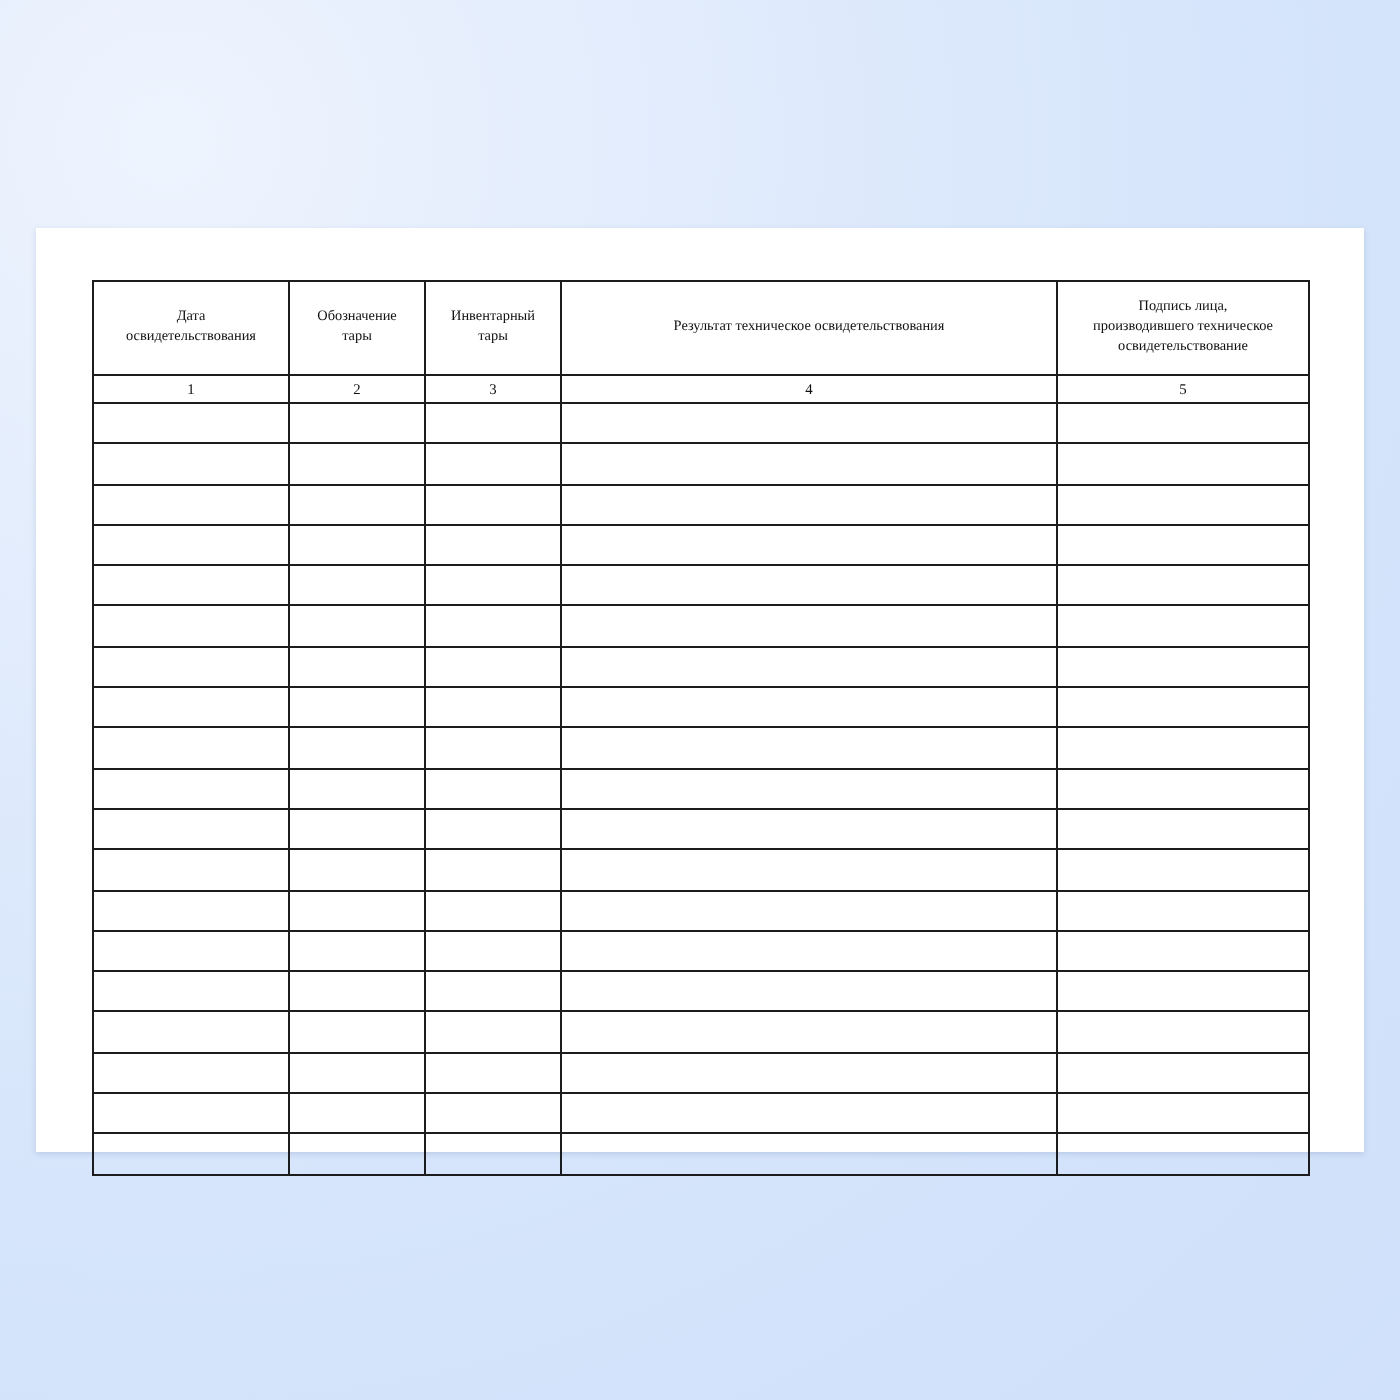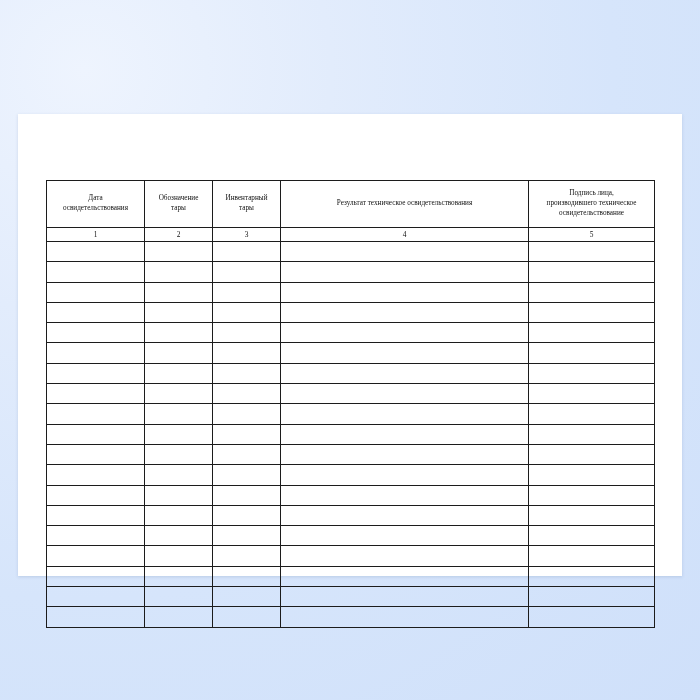--- a/index.html
+++ b/index.html
@@ -32,21 +32,20 @@
     width: 664px;
     height: 462px;
     background: #ffffff;
     box-shadow: 0 1px 3px rgba(60, 90, 140, 0.18);
   }
   .table-wrap {
     position: absolute;
     left: 28px;
     top: 26px;
     width: 608px;
-    margin-top: 40px;
   }
   table.journal {
     border-collapse: collapse;
     width: 608px;
     table-layout: fixed;
   }
   table.journal td,
   table.journal th {
     border: 1px solid #1c1c1c;
     padding: 0;

